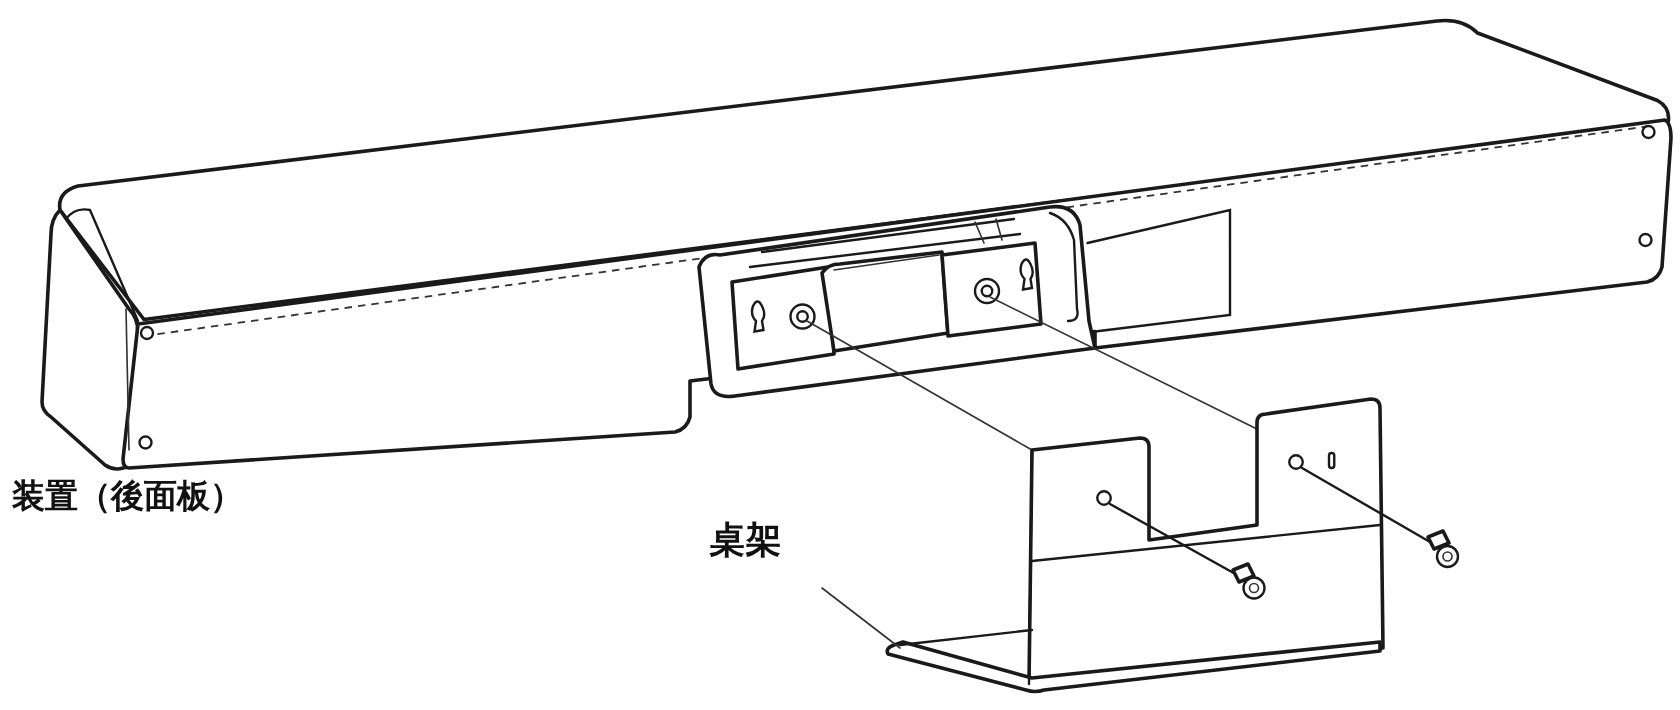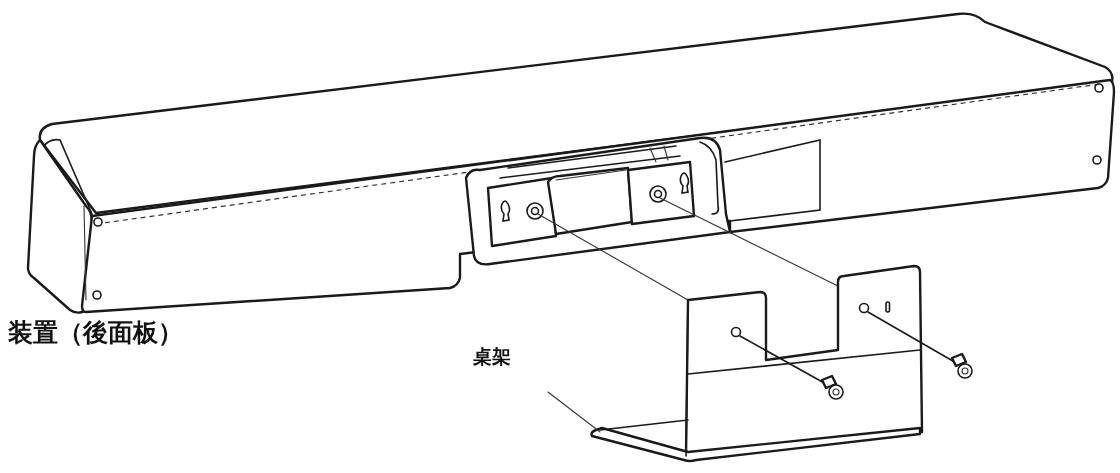--- a/index.html
+++ b/index.html
@@ -6,22 +6,22 @@
     body { width: 1120px; height: 473px; overflow: hidden; position: relative; }
     #canvas { position: absolute; left: 0; top: 0; width: 1120px; height: 473px; }
     .label {
       position: absolute;
       font-family: "DejaVu Sans", sans-serif;
       font-weight: bold;
       color: #111111;
       white-space: nowrap;
       letter-spacing: 0px;
     }
-    #label-device { left: 8px; top: 316px; font-size: 25px; }
-    #label-stand { left: 473px; top: 344px; font-size: 19px; }
+    #label-device { left: 8px; top: 316px; font-size: 22px; }
+    #label-stand { left: 473px; top: 344px; font-size: 24px; }
     svg .ol { fill: #ffffff; stroke: #1a1a1a; stroke-width: 2.4; stroke-linejoin: round; stroke-linecap: round; }
     svg .ln { fill: none; stroke: #1a1a1a; stroke-width: 1.6; stroke-linecap: round; }
     svg .thin { fill: none; stroke: #333333; stroke-width: 1.1; stroke-linecap: round; }
     svg .dash { fill: none; stroke: #333333; stroke-width: 1.2; stroke-dasharray: 5 4; }
     svg .screwhole { fill: #ffffff; stroke: #1a1a1a; stroke-width: 1.6; }
   </style>
 </head>
 <body>
 
 <svg id="canvas" viewBox="0 0 1120 473" xmlns="http://www.w3.org/2000/svg">

